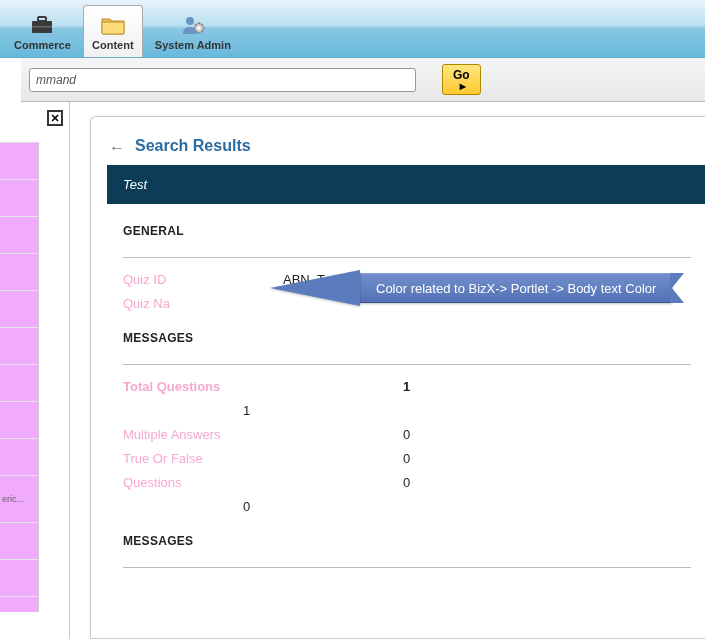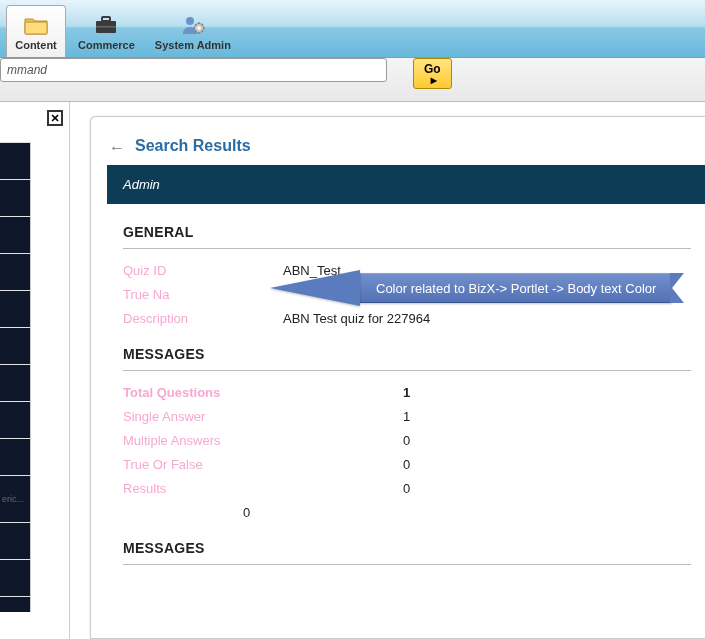--- a/index.html
+++ b/index.html
@@ -32,23 +32,24 @@
       background: linear-gradient(to bottom, #ffffff 0%, #f0f0f0 100%);
       border: 1px solid #aaa;
       border-bottom: none;
     }
     .nav-icon { width: 26px; height: 22px; margin-bottom: 3px; display:flex; align-items:center; justify-content:center; }
     
     .command-bar {
       background: linear-gradient(to bottom, #f5f5f5, #e8e8e8);
       height: 44px;
       display: flex;
-      align-items: flex-start;
-      padding: 0 0;
+      align-items: center;
+      padding: 0 8px;
       border-bottom: 1px solid #bbb;
+      margin-left: 21px;
     }
     .command-input {
       width: 387px;
       height: 24px;
       border: 1px solid #999;
       border-radius: 3px;
       padding: 0 6px;
       font-size: 12px;
       color: #555;
       font-style: italic;
@@ -87,26 +88,26 @@
       display: flex;
       align-items: center;
       justify-content: center;
       font-weight: bold;
       font-size: 11px;
       cursor: pointer;
     }
     .left-list {
       margin-top: 32px;
       border-top: 1px solid #ddd;
-      width: 31px;
+      width: 39px;
       margin-left: 0;
       height: 470px;
       overflow-y: auto;
       border-right: 1px solid #ccc;
-      background: #0f172a;
+      background: #f0abfc;
     }
     .left-list::-webkit-scrollbar { width: 14px; }
     .left-list::-webkit-scrollbar-track { background: #eee; }
     .left-list::-webkit-scrollbar-thumb { background: #bbb; border: 1px solid #999; }
     .left-item {
       font-size: 9px;
       color: #666;
       border-bottom: 1px solid #e4e4e4;
       padding: 18px 2px;
       white-space: nowrap;
@@ -138,24 +139,24 @@
       color: #fff;
       font-style: italic;
       padding: 12px 16px;
       font-size: 13px;
       margin-left: -2px;
     }
     
     .section { margin: 20px 14px 8px 14px; }
     .section-title {
       font-weight: bold;
-      font-size: 14px;
+      font-size: 12px;
       color: #222;
       border-bottom: 1px solid #bbb;
-      padding-bottom: 8px;
+      padding-bottom: 19px;
       margin-bottom: 14px;
       letter-spacing: 0.3px;
     }
     .kv-row { display: flex; margin-bottom: 9px; font-size: 13px; }
     .kv-label { width: 160px; color: #f7a8d0; }
     .kv-label.bold { font-weight: bold; }
     .kv-value { color: #222; flex:0 0 auto; }
     .kv-value.bold { font-weight: bold; }
     .questions .kv-value { margin-left: 120px; }
     
@@ -198,38 +199,38 @@
       position:absolute;
       left:-2px; top:-15px;
       width:2px; height:30px;
       background:#5b7bbf;
     }
   </style>
 </head>
 <body>
 
 <div class="top-nav">
-  <div class="nav-tab active">
-    <span class="nav-icon">
-      <svg width="24" height="20" viewBox="0 0 24 20">
-          <path d="M1 4 h8 l2 2 h12 v12 a1 1 0 0 1 -1 1 H2 a1 1 0 0 1 -1 -1 Z" fill="#f5c04d" stroke="#b8902f"></path>
-          <rect x="1" y="7" width="22" height="12" rx="1" fill="#ffdb7a" stroke="#b8902f"></rect>
-        </svg>
-    </span>
-    <span>Content</span>
-  </div>
   <div class="nav-tab">
     <span class="nav-icon">
       <svg width="24" height="20" viewBox="0 0 24 20">
           <rect x="2" y="6" width="20" height="12" rx="1" fill="#3a3a3a"></rect>
           <rect x="8" y="2" width="8" height="4" rx="1" fill="none" stroke="#3a3a3a" stroke-width="2"></rect>
           <rect x="2" y="11" width="20" height="1.5" fill="#666"></rect>
         </svg>
     </span>
     <span>Commerce</span>
+  </div>
+  <div class="nav-tab active">
+    <span class="nav-icon">
+      <svg width="24" height="20" viewBox="0 0 24 20">
+          <path d="M1 4 h8 l2 2 h12 v12 a1 1 0 0 1 -1 1 H2 a1 1 0 0 1 -1 -1 Z" fill="#f5c04d" stroke="#b8902f"></path>
+          <rect x="1" y="7" width="22" height="12" rx="1" fill="#ffdb7a" stroke="#b8902f"></rect>
+        </svg>
+    </span>
+    <span>Content</span>
   </div>
   <div class="nav-tab">
     <span class="nav-icon">
       <svg width="24" height="22" viewBox="0 0 24 22">
           <circle cx="9" cy="7" r="4" fill="#6a94c6"></circle>
           <path d="M2 20 q0 -7 7 -7 t7 7 Z" fill="#6a94c6"></path>
           <circle cx="18" cy="14" r="4.5" fill="#ccc" stroke="#888"></circle>
           <circle cx="18" cy="14" r="1.8" fill="#fff"></circle>
           <path d="M18 8 v2 M18 18 v2 M12 14 h2 M22 14 h2 M14 10 l1.4 1.4 M20.6 16.6 l1.4 1.4 M14 18 l1.4 -1.4 M20.6 11.4 l1.4 -1.4" stroke="#888" stroke-width="1.4"></path>
         </svg>
@@ -266,58 +267,53 @@
 
     </div>
   </div>
 
   <div class="content-panel">
     <div class="content-card">
       <div class="back-row">
         <span class="back-arrow">←</span>
         <span class="search-link">Search Results</span>
       </div>
-      <div class="header-band">Admin</div>
+      <div class="header-band">Test</div>
 
       <div class="section">
         <div class="section-title">GENERAL</div>
         <div class="kv-row">
           <div class="kv-label">Quiz ID</div>
           <div class="kv-value">ABN_Test</div>
         </div>
         <div class="kv-row">
-          <div class="kv-label">True Na</div>
+          <div class="kv-label">Quiz Na</div>
           <div class="kv-value"></div>
-        </div>
-        <div class="kv-row">
-          <div class="kv-label">Description</div>
-          <div class="kv-value">ABN Test quiz for 227964</div>
         </div>
       </div>
 
       <div class="section questions">
         <div class="section-title">MESSAGES</div>
         <div class="kv-row">
           <div class="kv-label bold">Total Questions</div>
           <div class="kv-value bold">1</div>
         </div>
         <div class="kv-row">
-          <div class="kv-label">Single Answer</div>
           <div class="kv-value">1</div>
         </div>
         <div class="kv-row">
           <div class="kv-label">Multiple Answers</div>
           <div class="kv-value">0</div>
         </div>
         <div class="kv-row">
           <div class="kv-label">True Or False</div>
           <div class="kv-value">0</div>
         </div>
         <div class="kv-row">
-          <div class="kv-label">Results</div>
+          <div class="kv-label">Questions</div>
           <div class="kv-value">0</div>
         </div>
         <div class="kv-row">
           <div class="kv-value">0</div>
         </div>
       </div>
 
       <div class="section">
         <div class="section-title">MESSAGES</div>
       </div>

